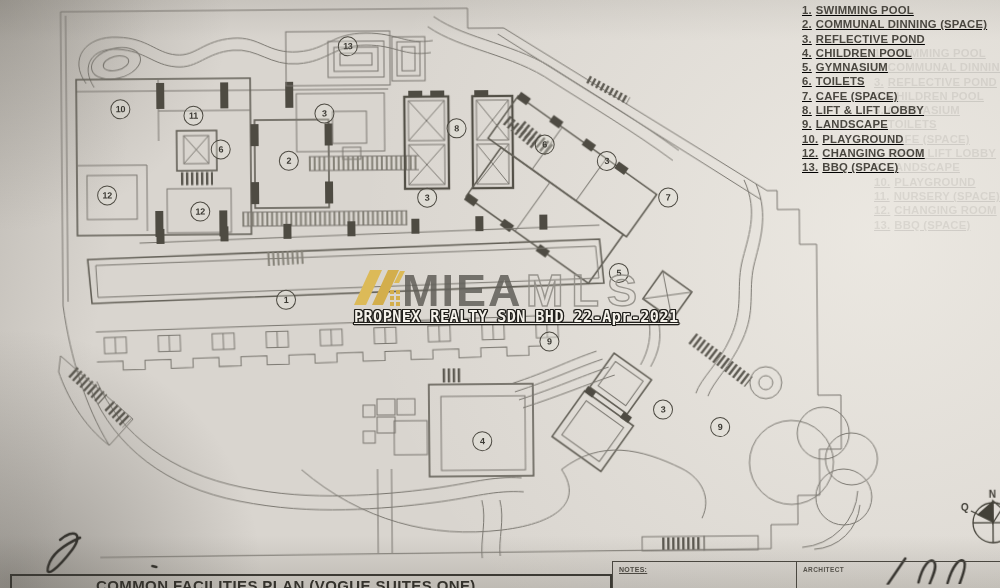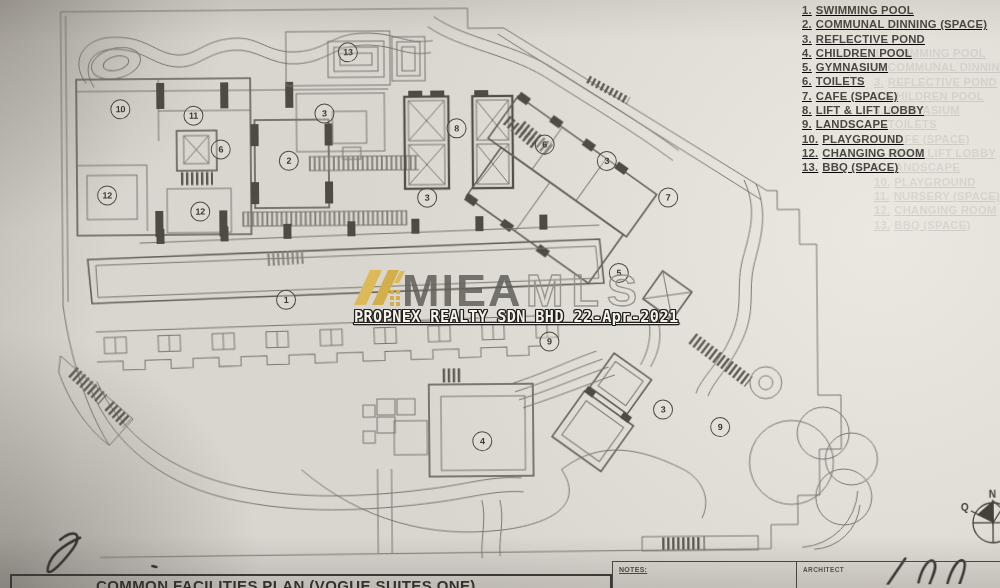--- a/index.html
+++ b/index.html
@@ -300,21 +300,21 @@
     </svg>
 
     <div id="markers">
         <div class="marker" style="left: 121px; top: 105px;">10</div>
         <div class="marker" style="left: 194px; top: 112px; text-align: right;">11</div>
         <div class="marker" style="left: 221px; top: 146px;">6</div>
         <div class="marker" style="left: 107px; top: 191px;">12</div>
         <div class="marker" style="left: 200px; top: 208px;">12</div>
         <div class="marker" style="left: 289px; top: 158px;">2</div>
         <div class="marker" style="left: 325px; top: 111px;">3</div>
-        <div class="marker" style="left: 349px; top: 50px;">13</div>
+        <div class="marker" style="left: 349px; top: 44px;">13</div>
         <div class="marker" style="left: 457px; top: 127px;">8</div>
         <div class="marker" style="left: 427px; top: 196px;">3</div>
         <div class="marker" style="left: 545px; top: 144px;">6</div>
         <div class="marker" style="left: 607px; top: 161px;">3</div>
         <div class="marker" style="left: 668px; top: 198px;">7</div>
         <div class="marker" style="left: 618px; top: 273px;">5</div>
         <div class="marker" style="left: 285px; top: 297px;">1</div>
         <div class="marker" style="left: 548px; top: 341px;">9</div>
         <div class="marker" style="left: 661px; top: 410px;">3</div>
         <div class="marker" style="left: 718px; top: 428px;">9</div>

